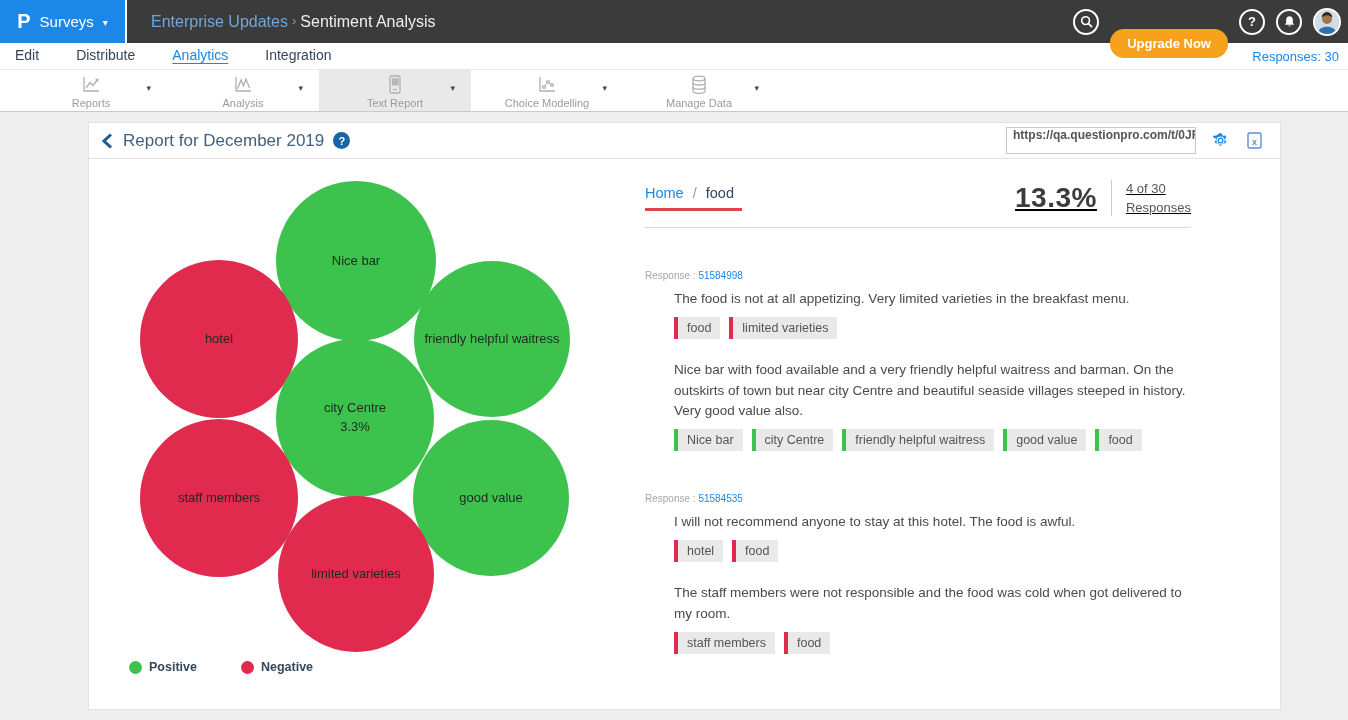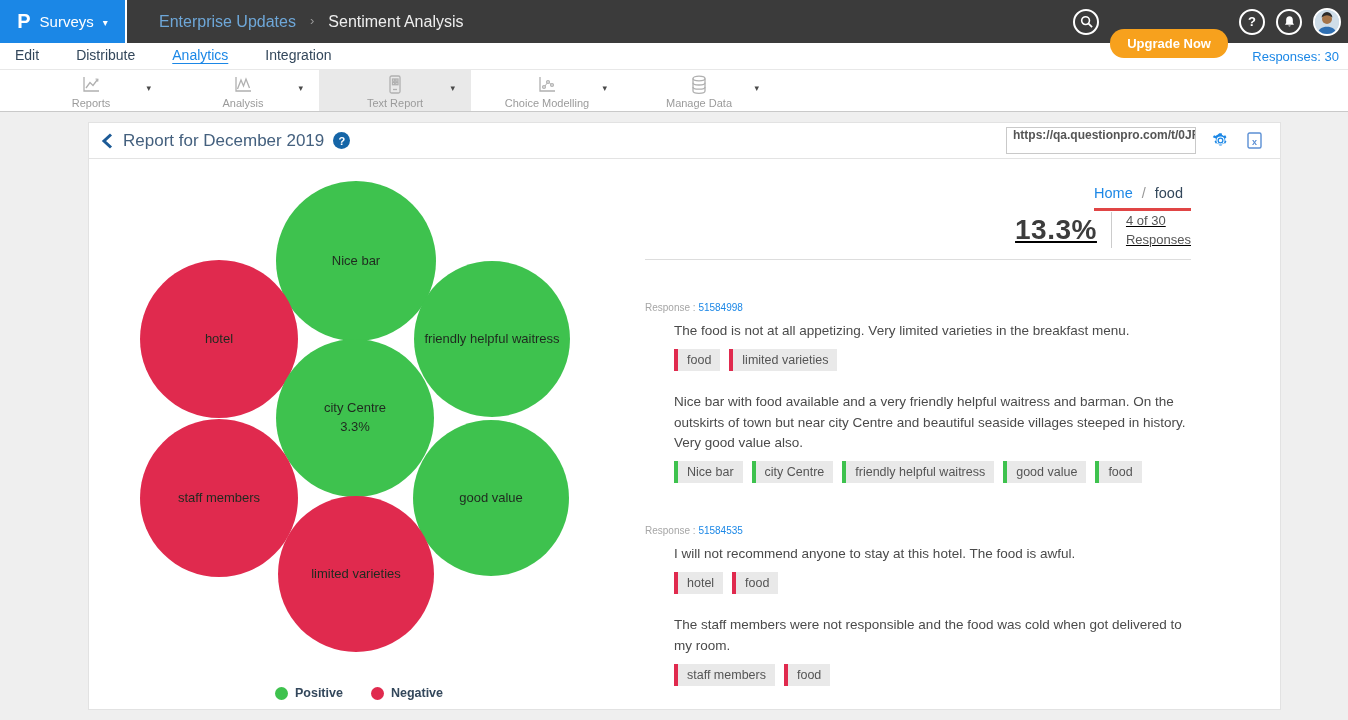--- a/index.html
+++ b/index.html
@@ -6,21 +6,21 @@
   html,body { width:1348px; height:720px; overflow:hidden; }
   body { font-family:"Liberation Sans", sans-serif; background:#efefef; position:relative; }
 
   
   .topbar { height:43px; background:#3b3b3b; display:flex; align-items:center; }
   .logo-box { width:127px; height:43px; background:#1b87e6; border-right:2px solid #ffffff;
               display:flex; align-items:center; justify-content:center; gap:9px; cursor:pointer; }
   .logo-p { color:#fff; font-size:20px; font-weight:bold; transform:scaleY(1.05); }
   .logo-box .prod { color:#fff; font-size:15px; }
   .logo-box .caret { color:#fff; font-size:10px; margin-top:2px; }
-  .crumb { display:flex; align-items:flex-start; gap:14px; margin-left:32px; font-size:16px; }
+  .crumb { display:flex; align-items:flex-start; gap:4px; margin-left:24px; font-size:16px; }
   .crumb .c1 { color:#6ea7d8; cursor:pointer; }
   .crumb .sep { color:#9a9a9a; font-size:13px; }
   .crumb .c2 { color:#eeeeee; }
   .tb-right { margin-left:auto; display:flex; align-items:center; gap:11px; padding-right:7px; }
   .circle-btn { width:26px; height:26px; border:2px solid #fff; border-radius:50%;
                 display:flex; align-items:center; justify-content:center; cursor:pointer;
                 color:#fff; font-size:13px; font-weight:bold; background:transparent; }
   .upgrade { background:#f7a11d; color:#fff; font-weight:bold; font-size:13px;
              border:none; border-radius:14px; padding:7px 17px; cursor:pointer;margin-top:44px; }
   .avatar { width:28px; height:28px; border:2px solid #fff; border-radius:50%; overflow:hidden;
@@ -60,30 +60,30 @@
                color:#555; padding:0 6px; font-family:"Liberation Sans", sans-serif;
                white-space:nowrap; overflow:hidden; }
   .gear { margin:0 18px 0 16px; cursor:pointer; display:flex; }
   .excel { margin-right:18px; cursor:pointer; display:flex; }
 
   
   .bubble-chart { position:absolute; left:40px; top:16px; width:460px; height:520px; }
   .bubble { position:absolute; border-radius:50%; display:flex; align-items:center;
             justify-content:center; text-align:center; font-size:13px; color:#1f2a1f;
             line-height:1.45; transform:translate(-50%,-50%); cursor:pointer; }
-  .legend { position:absolute; left:0; width:460px; top:511px; display:flex;
-            justify-content:center; gap:28px; }
+  .legend { position:absolute; left:0; width:460px; top:485px; display:flex;
+            gap:44px; }
   .legend-item { display:flex; align-items:center; gap:7px; }
   .legend-dot { width:13px; height:13px; border-radius:50%; }
   .legend-label { font-size:12.5px; font-weight:bold; color:#33475b; }
 
   
   .responses { position:absolute; left:556px; top:20px; width:546px; }
-  .detail-header { display:flex; align-items:flex-end; padding-bottom:9px;
-                   border-bottom:1px solid #ddd;flex-direction:column; }
+  .detail-header { display:flex; align-items:flex-start; padding-bottom:9px;
+                   border-bottom:1px solid #ddd; }
   .crumbs { display:flex; align-items:center; gap:9px; font-size:14.5px;
             border-bottom:3px solid #e04545; padding:6px 8px 7px 0; }
   .crumbs .home { color:#1b87e6; cursor:pointer; }
   .crumbs .slash { color:#999; }
   .crumbs .cur { color:#33475b; }
   .dh-right { margin-left:auto; display:flex; align-items:center;text-decoration:underline; }
   .pct { font-size:28px; font-weight:bold; color:#3c3c3c; letter-spacing:.5px; }
   .vdiv { width:1px; height:36px; background:#ccc; margin:0 14px; }
   .cnt { font-size:13px; color:#555; line-height:1.45; padding-top:1px; }
 

